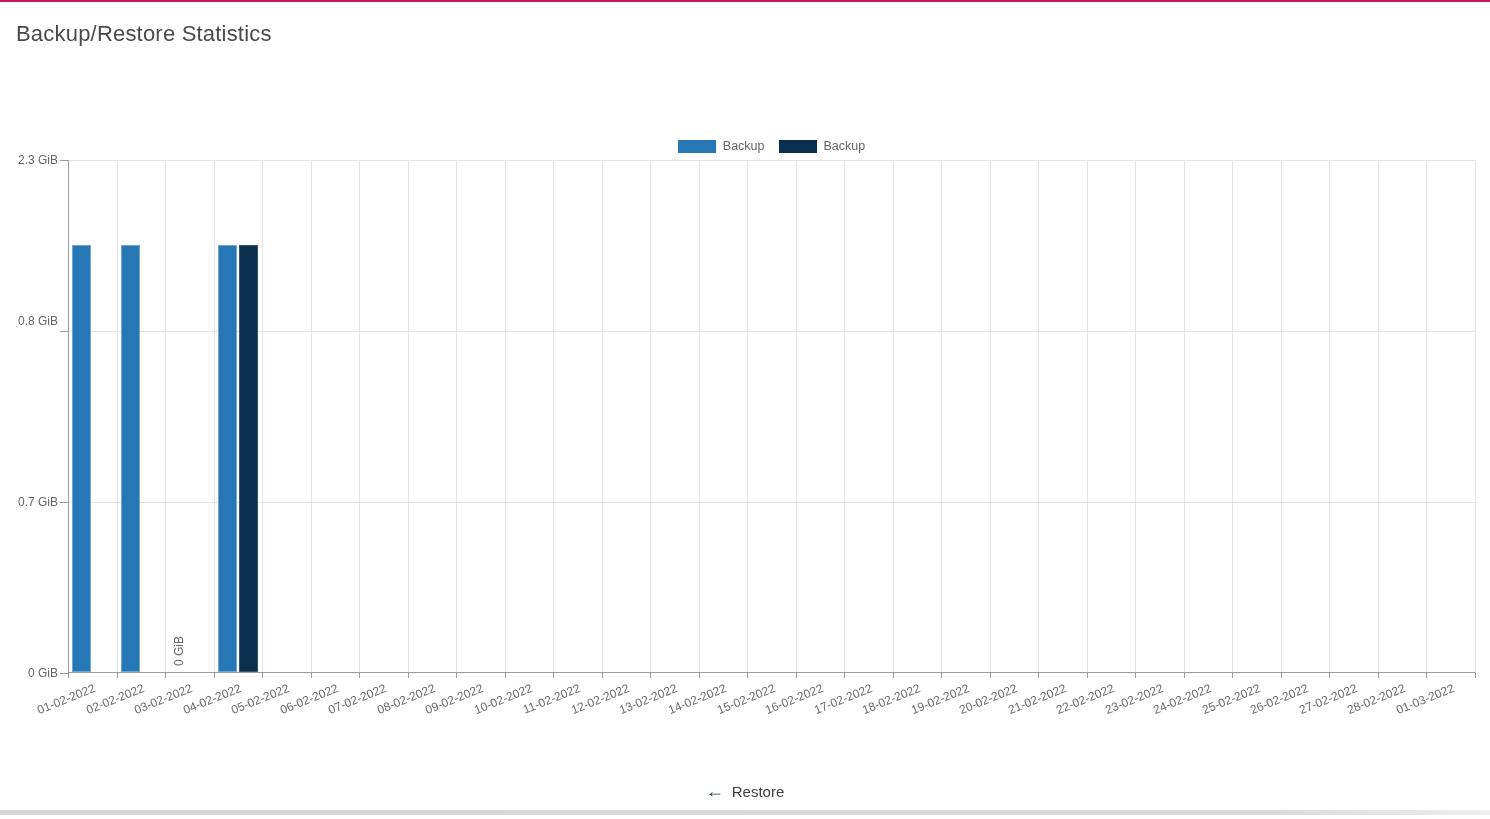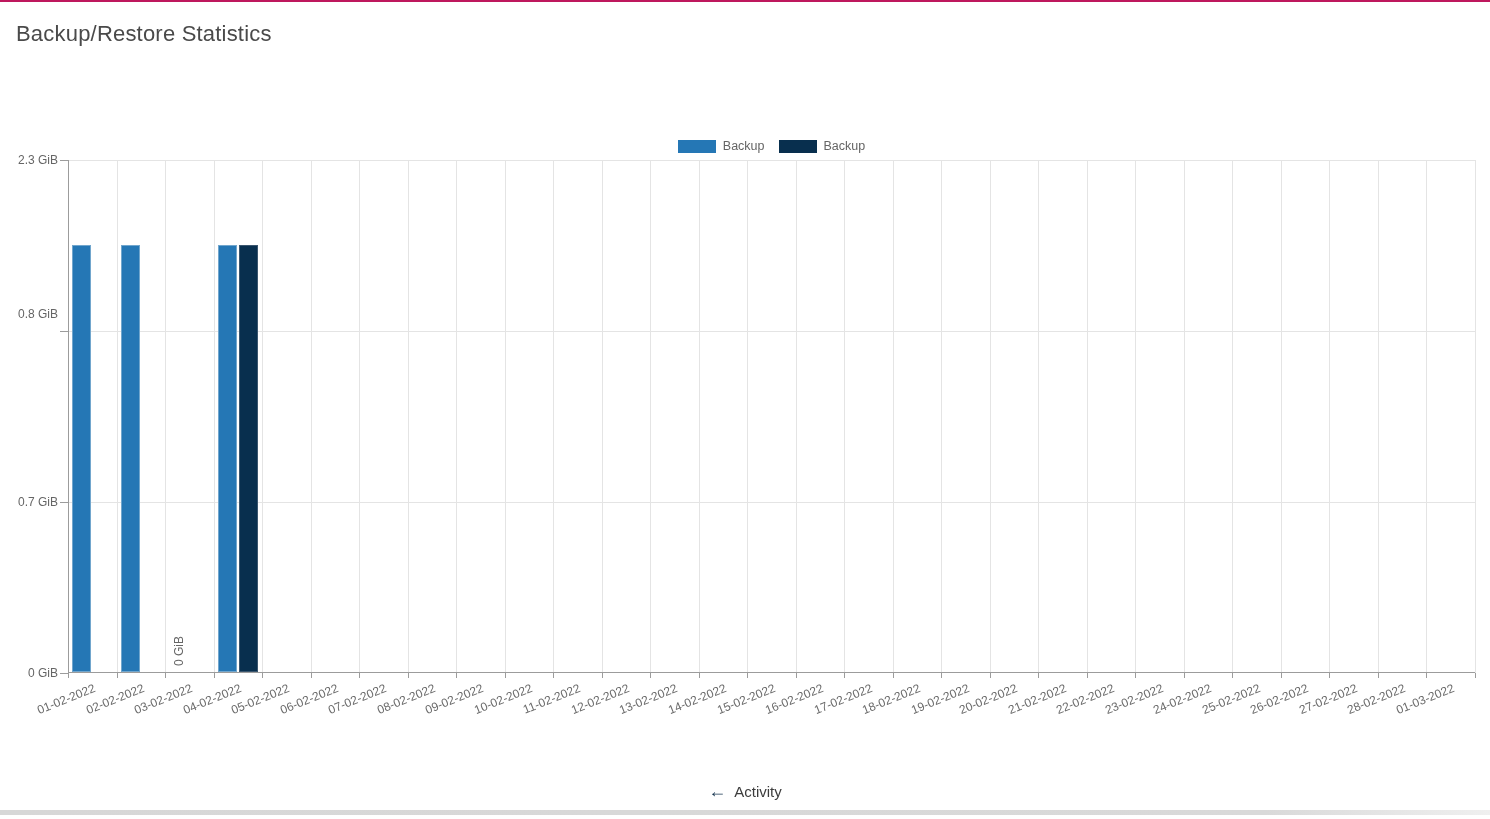--- a/index.html
+++ b/index.html
@@ -97,21 +97,21 @@
   </div>
 
   <div id="plot">
       <div class="ytick-dash" style="top: 513px;"></div>
       <div class="ytick-label" style="top: 507px;">0 GiB</div>
       <div class="hgrid" style="top: 342px;"></div>
       <div class="ytick-dash" style="top: 342px;"></div>
       <div class="ytick-label" style="top: 336px;">0.7 GiB</div>
       <div class="hgrid" style="top: 171px;"></div>
       <div class="ytick-dash" style="top: 171px;"></div>
-      <div class="ytick-label" style="top: 148px;">0.8 GiB</div>
+      <div class="ytick-label" style="top: 155px;">0.8 GiB</div>
       <div class="hgrid" style="top: 0px;"></div>
       <div class="ytick-dash" style="top: 0px;"></div>
       <div class="ytick-label" style="top: -6px;">2.3 GiB</div>
       <div class="xtick-dash" style="left: 0px; top: 513px;"></div>
       <div class="vgrid" style="left: 48.5172px;"></div>
       <div class="xtick-dash" style="left: 48.5172px; top: 513px;"></div>
       <div class="vgrid" style="left: 97.0345px;"></div>
       <div class="xtick-dash" style="left: 97.0345px; top: 513px;"></div>
       <div class="vgrid" style="left: 145.552px;"></div>
       <div class="xtick-dash" style="left: 145.552px; top: 513px;"></div>
@@ -201,18 +201,18 @@
       <div class="xtick-label" style="left: 1127.19px; top: 521px;">26-02-2022</div>
       <div class="xtick-label" style="left: 1175.71px; top: 521px;">27-02-2022</div>
       <div class="xtick-label" style="left: 1224.22px; top: 521px;">28-02-2022</div>
       <div class="xtick-label" style="left: 1272.74px; top: 521px;">01-03-2022</div>
       <div class="bar-annotation" style="left: 87.7931px; top: 476px;">0 GiB</div>
     </div>
 
   <div class="footer-nav">
     <a class="prev-button">
       <span class="arrow-left">←</span>
-      <span>Activity</span>
+      <span>Restore</span>
     </a>
   </div>
 
   <div class="bottom-divider"></div>
 </div>
 
 </body></html>

